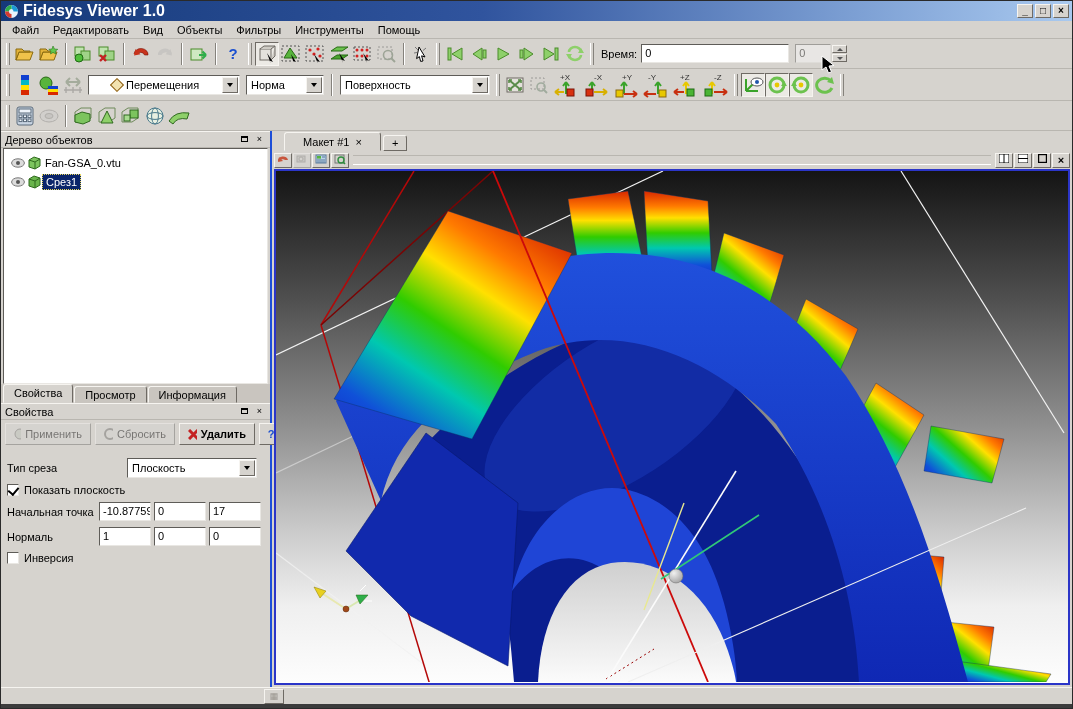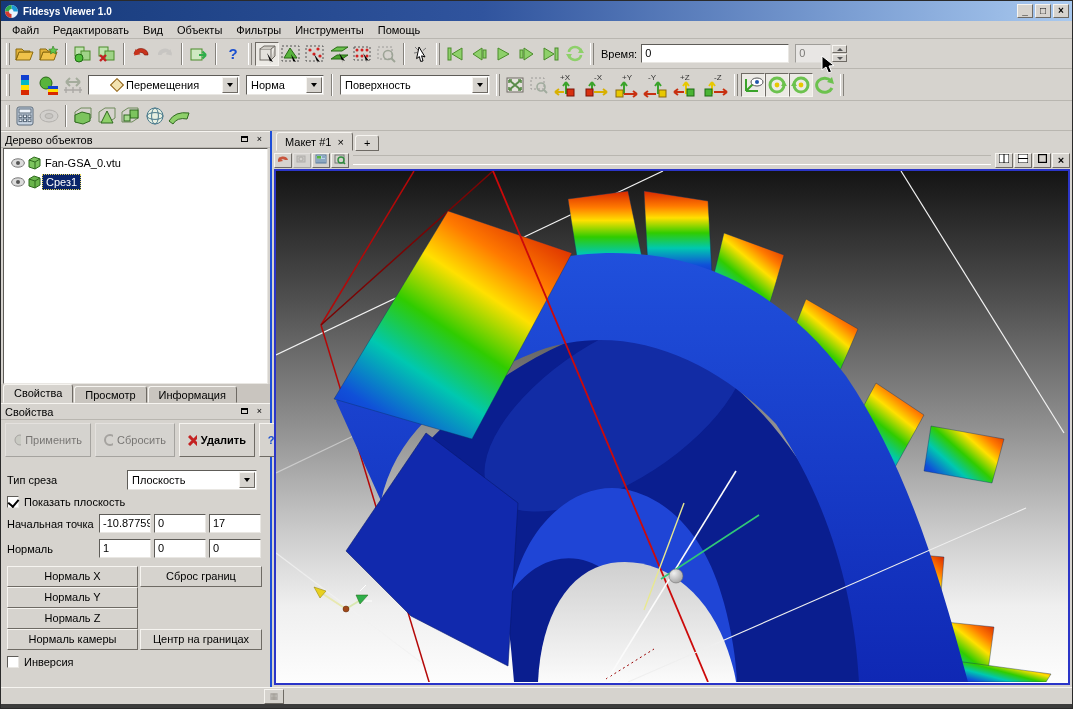--- a/index.html
+++ b/index.html
@@ -9,21 +9,21 @@
        border:1px solid #2a2a2a;overflow:hidden;}
   
   .raised{border:1px solid;border-color:#f6f4f0 #6e6a64 #6e6a64 #f6f4f0;background:#d6d3ce;}
   .field{background:#fff;border:1px solid;border-color:#5e5c58 #e9e7e3 #e9e7e3 #5e5c58;
          padding:1px 3px;white-space:nowrap;overflow:hidden;height:19px;line-height:15px;}
   .dis{opacity:.45;filter:grayscale(70%);}
   .tgl{border:1px solid;border-color:#6e6a64 #f6f4f0 #f6f4f0 #6e6a64;background:#eceae5;}
   
   .titlebar{height:20px;display:flex;align-items:center;padding:0 3px;
     background:linear-gradient(90deg,#163a7a 0%,#30549e 45%,#7da0d4 80%,#a9c9ef 100%);}
-  .titlebar .ttl{color:#fff;font-weight:bold;font-size:10px;margin-left:4px;flex:1;}
+  .titlebar .ttl{color:#fff;font-weight:bold;font-size:16px;margin-left:4px;flex:1;}
   .winbtn{width:16px;height:14px;margin-left:2px;font-size:10px;line-height:11px;
     text-align:center;font-weight:bold;color:#000;}
   
   .menubar{height:18px;display:flex;align-items:center;padding-left:4px;border-bottom:1px solid #b9b6b0;}
   .menubar span{padding:2px 7px;}
   
   .tb{display:flex;align-items:center;padding:2px 2px;border-bottom:1px solid #b9b6b0;}
   .tb1{height:30px;} .tb2{height:32px;} .tb3{height:30px;}
   .hdl{width:4px;height:22px;margin:0 3px;border-left:1px solid #fff;border-right:1px solid #85827c;}
   .sep{width:0;height:22px;margin:0 4px;border-left:1px solid #85827c;border-right:1px solid #fff;}
@@ -55,38 +55,38 @@
   .trow .lbl{padding:1px 3px;}
   .trow .sel{background:#0a246a;color:#fff;border:1px dotted #e8d75c;}
   .indent{width:22px;flex:none;}
   
   .ptabs{height:19px;display:flex;align-items:flex-end;padding-left:2px;flex:none;background:#c9c5bf;}
   .ptab{padding:2px 10px 2px;border:1px solid;border-color:#f6f4f0 #6e6a64 #c9c5bf #f6f4f0;
     border-radius:3px 3px 0 0;background:#c9c5bf;margin-right:1px;height:17px;}
   .ptab.active{background:#d6d3ce;height:19px;border-bottom-color:#d6d3ce;}
   
   .propbtns{display:flex;align-items:center;padding:3px 4px;gap:4px;flex:none;}
-  .pbtn{height:22px;display:flex;align-items:center;gap:4px;padding:16px 8px;font-size:11px;}
+  .pbtn{height:22px;display:flex;align-items:center;gap:4px;padding:4px 8px;font-size:11px;}
   .form{padding:4px 6px;flex:1;}
   .frow{display:flex;align-items:center;margin-bottom:6px;}
   .frow .flbl{width:92px;flex:none;}
   .cb{width:12px;height:12px;background:#fff;margin-right:5px;flex:none;
     border:1px solid;border-color:#5e5c58 #e9e7e3 #e9e7e3 #5e5c58;position:relative;}
   .cb.checked:after{content:"";position:absolute;left:2px;top:0px;width:5px;height:8px;
     border:solid #000;border-width:0 2px 2px 0;transform:rotate(40deg);}
   .nin{width:52px;margin-right:3px;}
   .btngrid{display:flex;gap:2px;margin:8px 0 6px;}
   .bcol{display:flex;flex-direction:column;gap:0;}
   .nbtn{width:131px;height:21px;text-align:center;line-height:19px;}
   .nbtn2{width:122px;height:21px;text-align:center;line-height:19px;}
   .spacer{height:21px;}
   
   .vtabs{height:20px;display:flex;align-items:flex-end;padding-left:4px;background:#d6d3ce;flex:none;}
-  .vtab{padding:2px 8px;border:1px solid;border-color:#f6f4f0 #6e6a64 transparent #f6f4f0;
-    border-radius:3px 3px 0 0;display:flex;gap:6px;align-items:center;height:19px;background:#d6d3ce;}
+  .vtab{padding:2px 18px;border:1px solid;border-color:#f6f4f0 #6e6a64 transparent #f6f4f0;
+    border-radius:3px 3px 0 0;display:flex;gap:6px;align-items:center;height:19px;background:#d6d3ce;margin-left:8px;}
   .vtab.plus{height:16px;padding:0 8px;margin-left:2px;border-bottom-color:#6e6a64;}
   .vhdr{height:18px;display:flex;align-items:center;padding:0 2px;gap:1px;flex:none;}
   .vhmid{flex:1;height:10px;margin:0 3px;border-top:1px solid #b9b6b0;border-bottom:1px solid #fff;}
   .vsbtn{width:18px;height:15px;font-size:9px;line-height:13px;text-align:center;}
   .viewport{flex:1;margin:0 2px 2px 2px;border:2px solid #2b35c8;background:#fff;min-height:0;}
   .viewport svg{display:block;}
   
   .statusbar{height:17px;border-top:1px solid #f6f4f0;position:relative;}
   .sbtn{position:absolute;left:263px;top:1px;width:20px;height:15px;text-align:center;
         font-size:9px;color:#9a968f;line-height:13px;}
@@ -565,34 +565,20 @@
           <span class="flbl">Начальная точка</span>
           <span class="field nin">-10.877592</span>
           <span class="field nin">0</span>
           <span class="field nin">17</span>
         </div>
         <div class="frow">
           <span class="flbl">Нормаль</span>
           <span class="field nin">1</span>
           <span class="field nin">0</span>
           <span class="field nin">0</span>
-        </div>
-        <div class="btngrid">
-          <div class="bcol">
-            <span class="nbtn raised">Нормаль X</span>
-            <span class="nbtn raised">Нормаль Y</span>
-            <span class="nbtn raised">Нормаль Z</span>
-            <span class="nbtn raised">Нормаль камеры</span>
-          </div>
-          <div class="bcol">
-            <span class="nbtn2 raised">Сброс границ</span>
-            <span class="spacer"></span>
-              <span class="spacer"></span>
-            <span class="nbtn2 raised">Центр на границах</span>
-          </div>
         </div>
         <div class="frow">
           <span class="cb"></span>
           <span>Инверсия</span>
         </div>
       </div>
     </div>
 
     <div class="right">
       <div class="vtabs">

